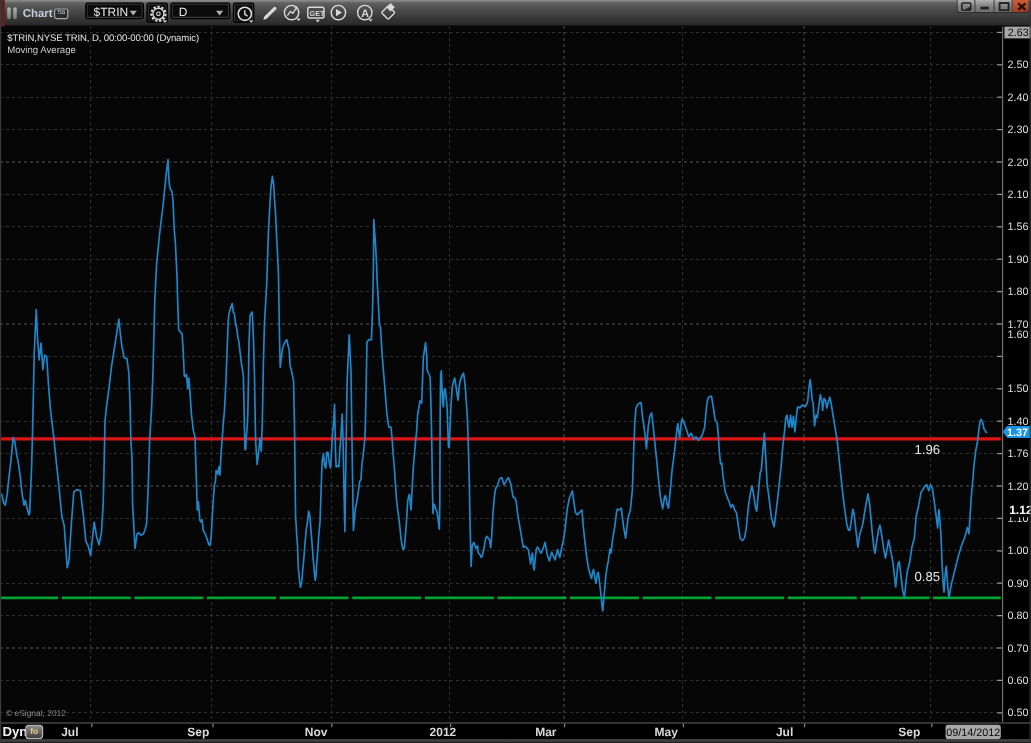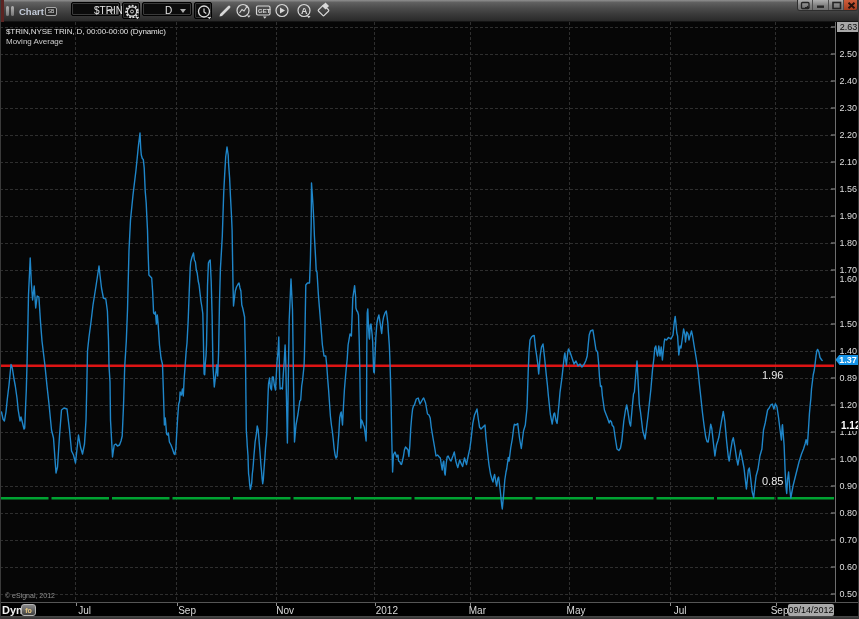--- a/index.html
+++ b/index.html
@@ -1,35 +1,35 @@
 <!DOCTYPE html>
 <html><head><meta charset="utf-8"><style>
 *{margin:0;padding:0;box-sizing:border-box}
 html,body{width:859px;height:619px;background:#060606;overflow:hidden;font-family:"Liberation Sans",sans-serif;position:relative}
 #toolbar{position:absolute;left:0;top:0;width:859px;height:22px;background:linear-gradient(180deg,#909090 0%,#606060 12%,#4b4b4b 40%,#3a3a3a 68%,#292929 100%);border-bottom:1px solid #141414}
 #redstrip{position:absolute;left:0;top:0;width:3.5px;height:22px;background:#5b2422}
 .grip{position:absolute;top:6px;width:3px;height:10px;background:linear-gradient(180deg,#b4b4b4,#757575);border-radius:1.5px}
 #chartlbl{position:absolute;left:19px;top:5.5px;font-size:9.5px;font-weight:bold;color:#c3cbd9}
 #badge{position:absolute;left:45px;top:6.5px;width:12px;height:9px;border:1px solid #a8a8a8;border-radius:2px;background:#2a2a2a;color:#ddd;font-size:5px;line-height:7px;text-align:center}
-.combo{position:absolute;top:2px;height:14px;background:#0b0b0b;border:1px solid #000;border-radius:2px;box-shadow:inset 0 0 0 1px #3a3a3a;color:#e6e6e6;font-size:10px;line-height:15px;padding-left:22px}
+.combo{position:absolute;top:2px;height:14px;background:#0b0b0b;border:1px solid #000;border-radius:2px;box-shadow:inset 0 0 0 1px #3a3a3a;color:#e6e6e6;font-size:10px;line-height:15px;padding-left:6px}
 .arr{position:absolute;top:6px;width:0;height:0;border-left:3.5px solid transparent;border-right:3.5px solid transparent;border-top:4px solid #b0b0b0}
 .ibtn{position:absolute;top:2px;height:17px;background:#0e0e0e;border:1px solid #000;border-radius:2px;box-shadow:inset 0 0 0 1px #333}
 .ibtn svg{display:block}
 #winbtns{position:absolute;right:1px;top:0;width:61px;height:11px;border-radius:0 0 3px 3px;overflow:hidden;border:1px solid #2e2e2e;border-top:none;display:flex}
 .wb{width:15.25px;height:100%;background:linear-gradient(180deg,#b0b0b0,#818181 55%,#707070);border-right:1px solid #4d4d4d;position:relative}
 .wb svg{display:block}
 .wb:last-child{border-right:none;background:linear-gradient(180deg,#cd5d3b,#a33c1e)}
 #plot{position:absolute;left:0;top:0}
 #yaxis{position:absolute;left:835px;top:22px;width:24px;height:580px;background:#000;border-left:1px solid #6e6e6e}
 .al{position:absolute;left:3.5px;font-size:9px;color:#dedede}
 #toplbl{position:absolute;left:1px;top:0px;width:23px;height:10px;background:#a8a8a8;color:#0d0d0d;font-size:9px;line-height:10px;text-align:center}
 #mark137{position:absolute;left:-0.5px;top:332.5px;width:25px;height:10.5px;background:#1693e6;color:#fff;font-size:9px;font-weight:bold;line-height:10.5px;text-align:center;clip-path:polygon(0 50%,4px 0,100% 0,100% 100%,4px 100%)}
 #lbl112{position:absolute;left:4px;top:397.5px;font-size:10px;font-weight:bold;color:#fff;background:#000;padding:0 1px}
 #taxis{position:absolute;left:0;top:602px;width:859px;height:14px;background:#000;border-top:1px solid #555}
-.ml{position:absolute;top:1.5px;width:40px;text-align:right;font-size:10px;font-weight:normal;color:#d9d9d9}
+.ml{position:absolute;top:1.5px;width:40px;text-align:left;font-size:10px;font-weight:bold;color:#d9d9d9}
 .tt{position:absolute;top:0;width:1px;height:3px;background:#8a8a8a}
 #dyn{position:absolute;left:2px;top:1px;font-size:11px;font-weight:bold;color:#f2f2f2}
 #dynico{position:absolute;left:21px;top:0.5px;width:15px;height:12px;border:1px solid #b5b5b5;border-radius:3px;background:linear-gradient(180deg,#8a8a8a,#3f3f3f);color:#e8c87f;font-size:7px;font-weight:bold;line-height:11px;text-align:center}
 #datebox{position:absolute;left:788px;top:0.5px;width:46px;height:12px;background:#a9a9a9;border-radius:2px;color:#0a0a0a;font-size:9px;line-height:12px;text-align:center}
 #btmstrip{position:absolute;left:0;top:616px;width:859px;height:3px;background:linear-gradient(180deg,#4a4a4a,#303030)}
 #legend1{position:absolute;left:6px;top:26.5px;font-size:8px;letter-spacing:-0.1px;color:#e2e2e2}
 #legend2{position:absolute;left:6px;top:37px;font-size:8px;color:#cdcdcd}
 #copy{position:absolute;left:5px;top:592px;font-size:7px;color:#8f8f8f}
 .big{position:absolute;font-size:11px;color:#e8e8e8}
 #ledge{position:absolute;left:0;top:0;width:1px;height:619px;background:#3a3a3a}
@@ -108,21 +108,21 @@
     <div class="al" style="top:81.0px">2.30</div>
     <div class="al" style="top:108.0px">2.20</div>
     <div class="al" style="top:135.0px">2.10</div>
     <div class="al" style="top:162.0px">1.56</div>
     <div class="al" style="top:189.0px">1.90</div>
     <div class="al" style="top:216.0px">1.80</div>
     <div class="al" style="top:243.0px">1.70</div>
     <div class="al" style="top:252px">1.60</div>
     <div class="al" style="top:297.0px">1.50</div>
     <div class="al" style="top:324.0px">1.40</div>
-    <div class="al" style="top:351.0px">0.89</div>
+    <div class="al" style="top:351.0px">1.76</div>
     <div class="al" style="top:378.0px">1.20</div>
     <div class="al" style="top:405.0px">1.10</div>
     <div class="al" style="top:432.0px">1.00</div>
     <div class="al" style="top:459.0px">0.90</div>
     <div class="al" style="top:486.0px">0.80</div>
     <div class="al" style="top:513.0px">0.70</div>
     <div class="al" style="top:540.0px">0.60</div>
     <div class="al" style="top:567.0px">0.50</div>
 <div id="toplbl">2.63</div>
 <div id="mark137">1.37</div>

